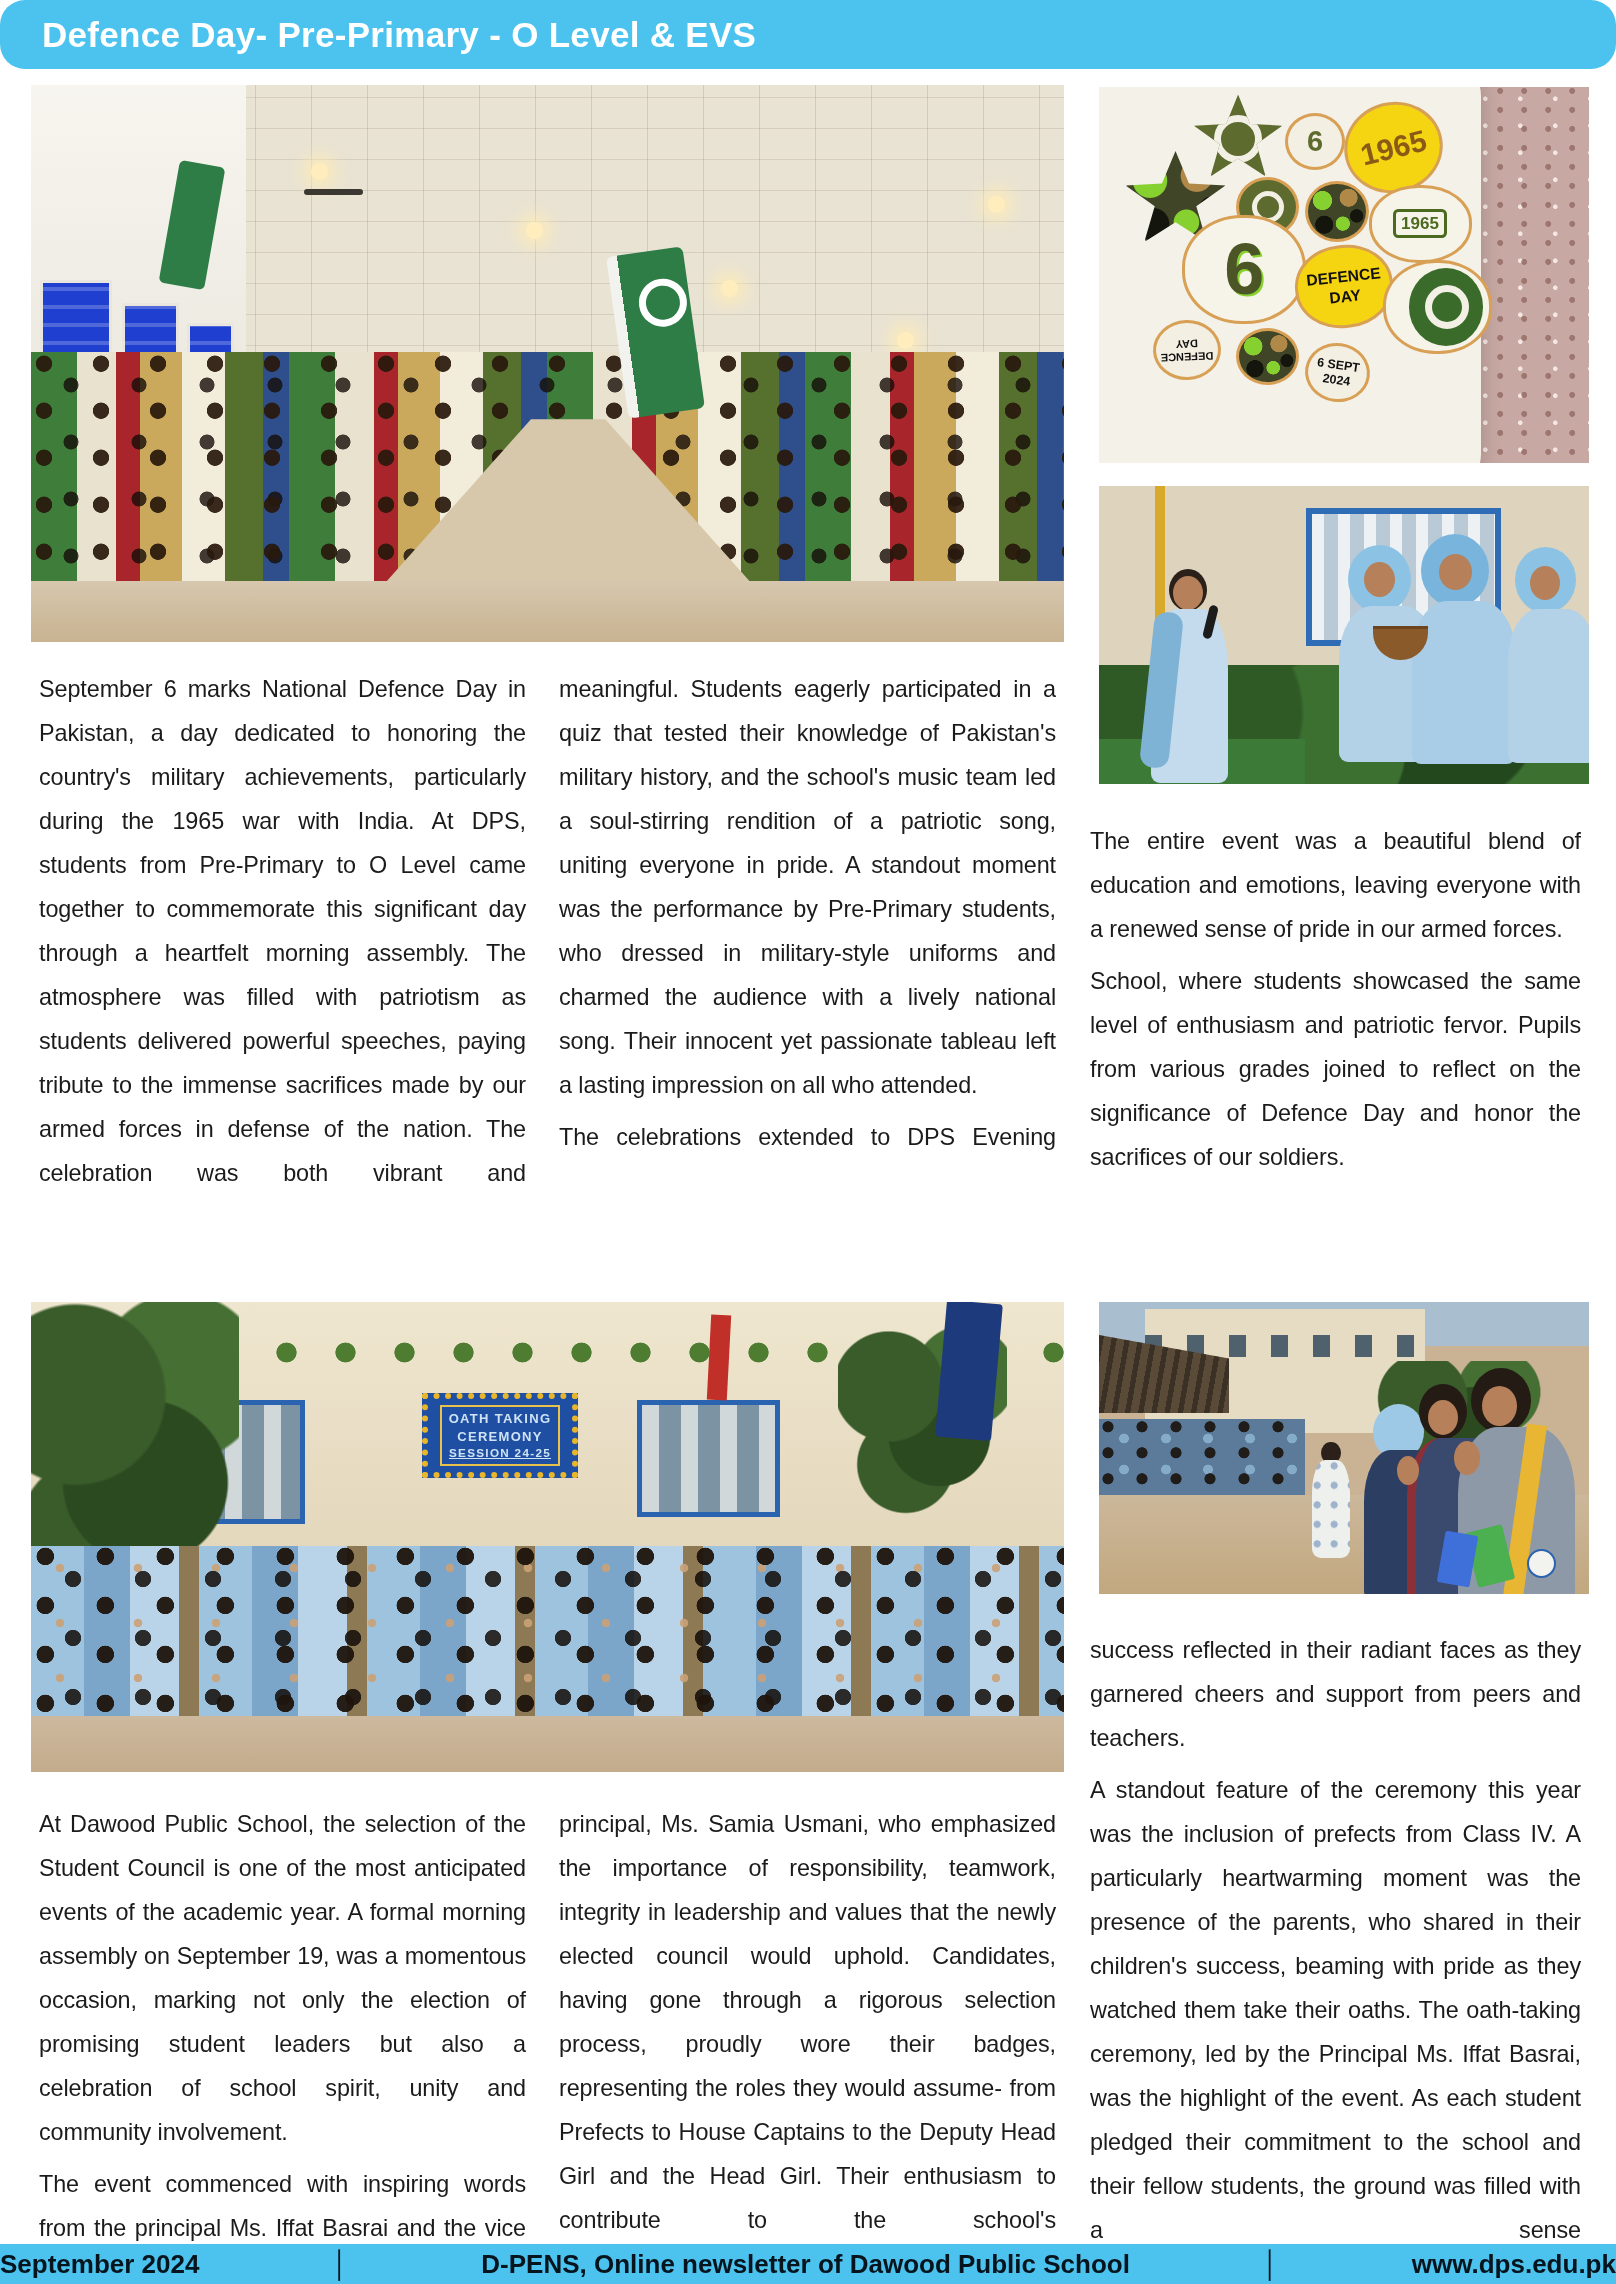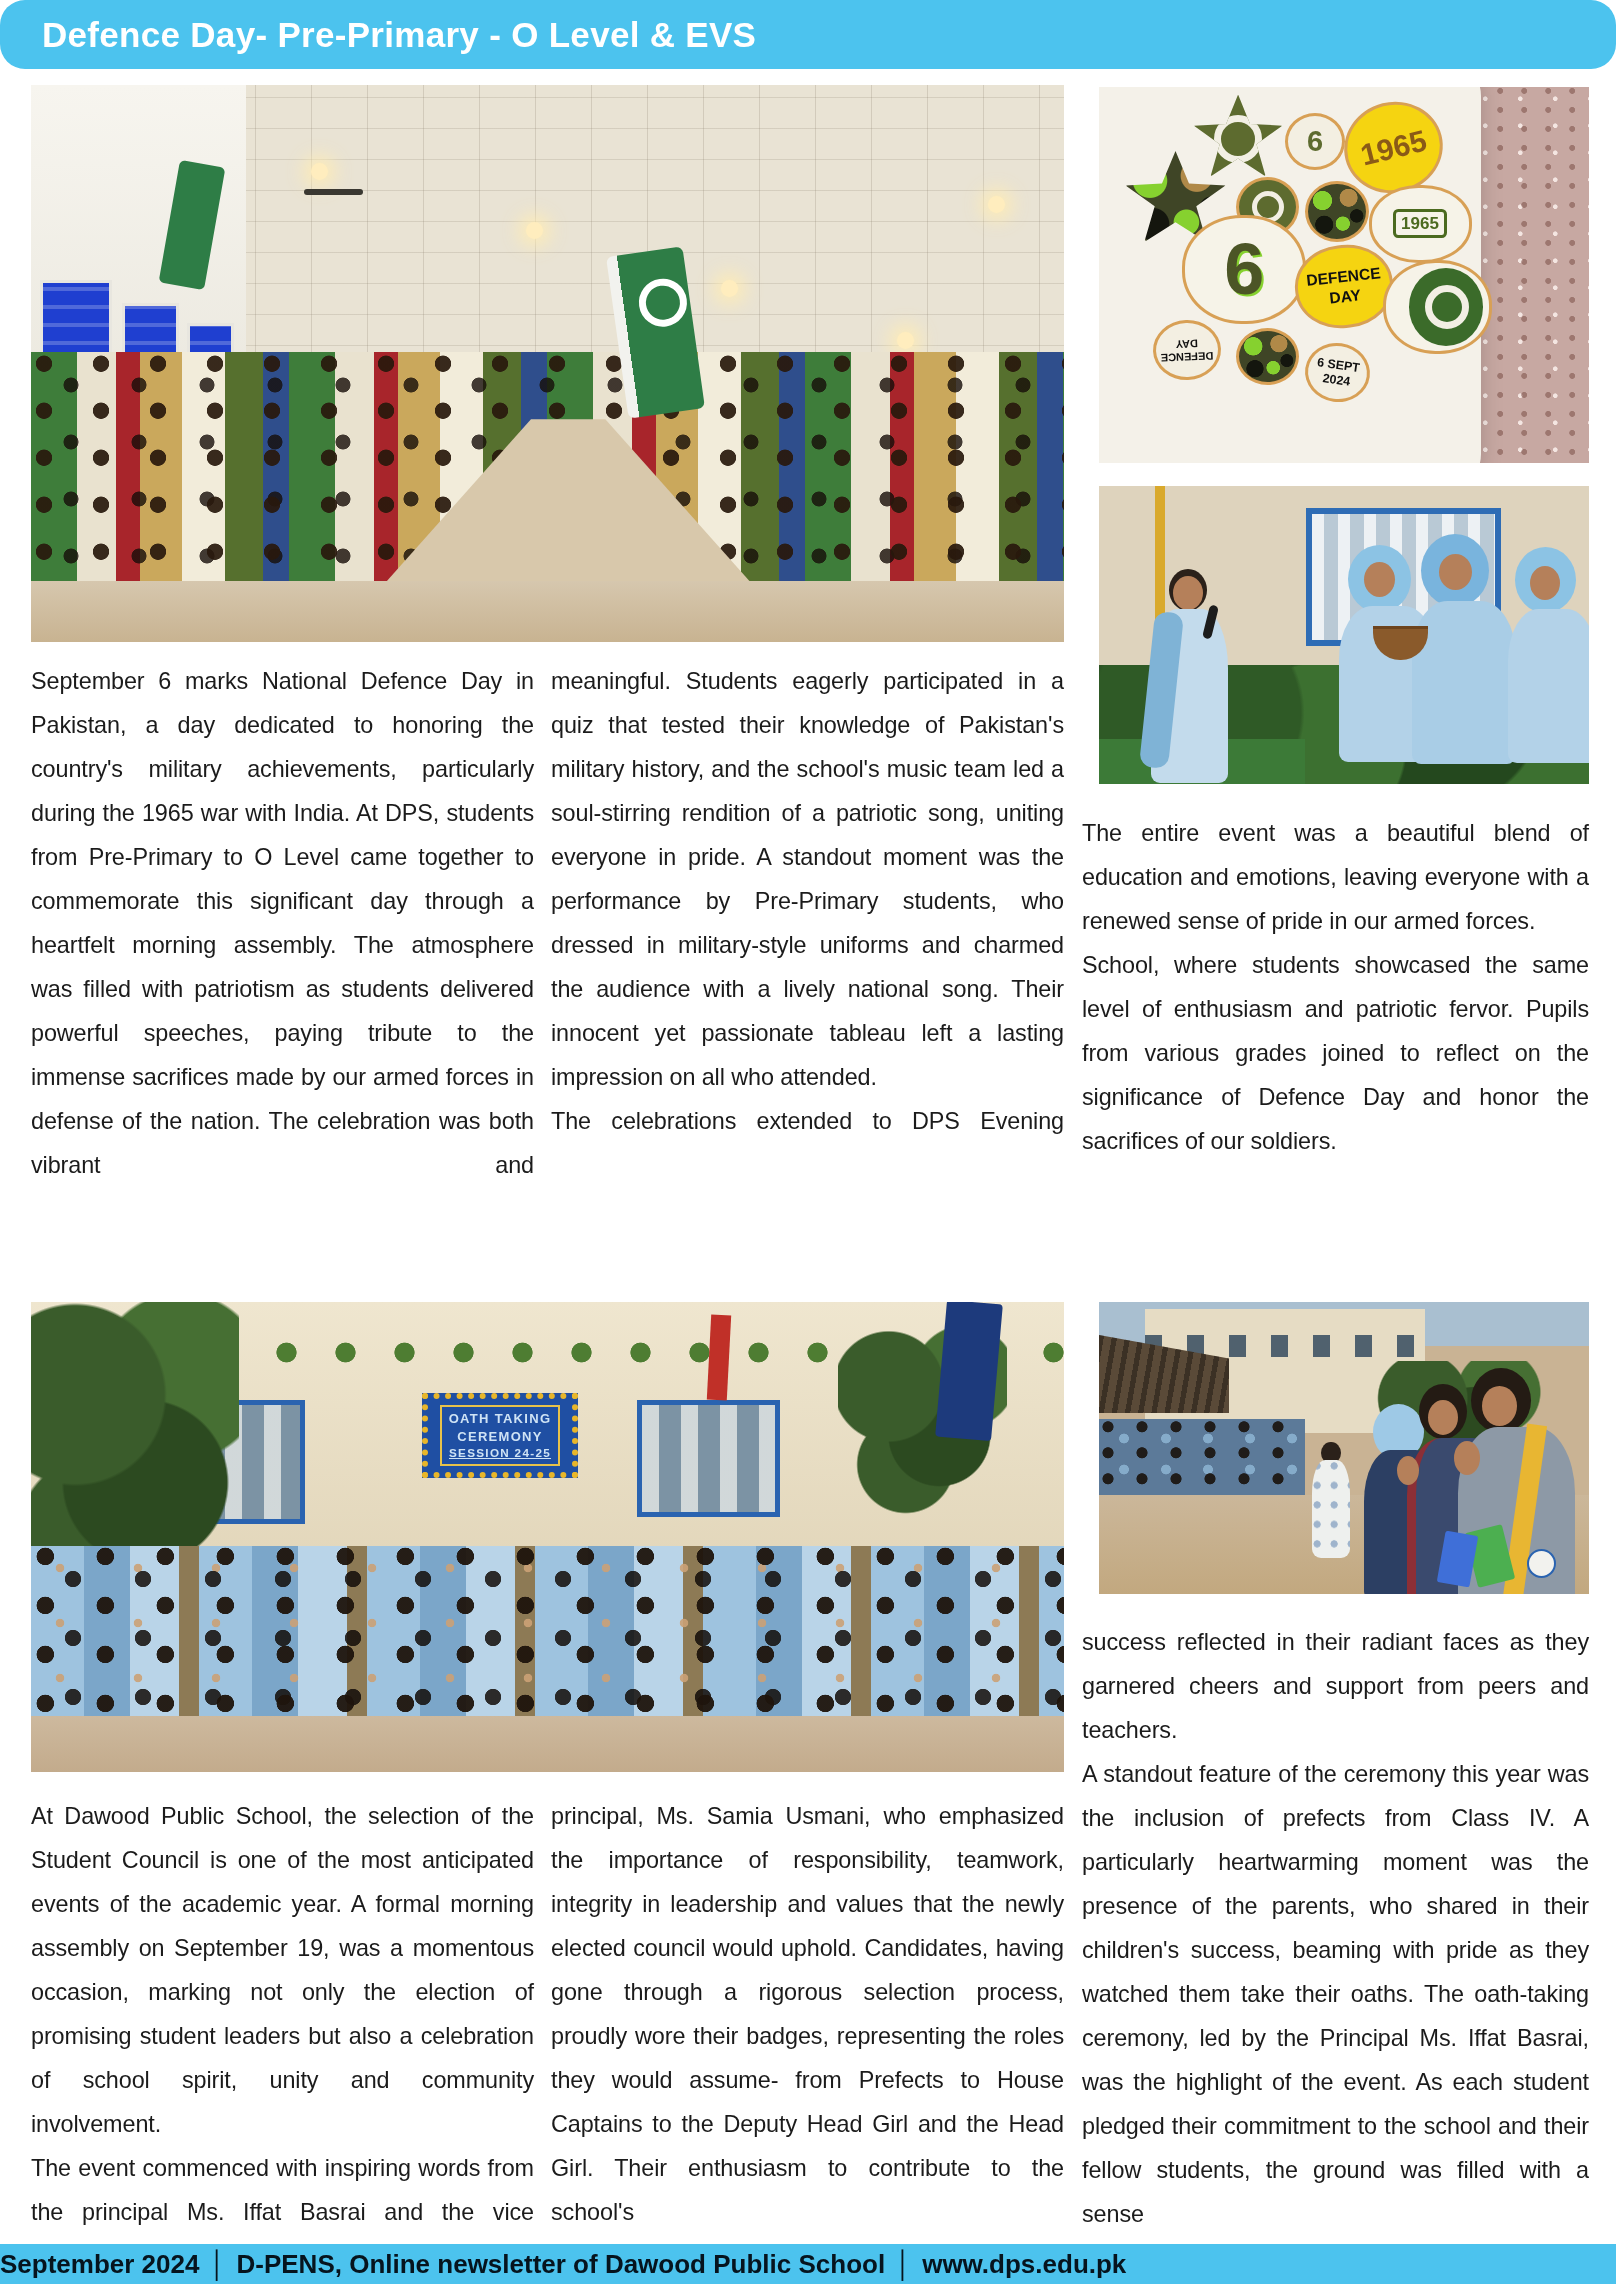--- a/index.html
+++ b/index.html
@@ -4,24 +4,24 @@
 <style>
   html,body{margin:0;padding:0;background:#ffffff;}
   .page{position:relative;width:1616px;height:2284px;background:#fff;overflow:hidden;
         font-family:"Liberation Sans","DejaVu Sans",sans-serif;}
   .abs{position:absolute;}
   .band{position:absolute;left:0;width:1616px;height:69px;background:var(--accent,#4cc3ee);
         color:#fff;display:flex;align-items:center;box-sizing:border-box;padding-left:42px;border-radius:25px;}
   .band span{font-size:35px;font-weight:bold;letter-spacing:0.3px;}
   .ph{position:absolute;overflow:hidden;background:#ddd;}
   .col{position:absolute;color:#1b1b1b;font-size:23.4px;line-height:44px;text-align:justify;letter-spacing:-0.1px;}
-  .col p{margin:0;}
+  .col p{margin:8px;}
   .col p.cont{text-align-last:justify;}
   .footer{position:absolute;left:0;top:2244px;width:1616px;height:40px;background:var(--accent,#4cc3ee);
-          display:flex;align-items:center;justify-content:flex-start;color:#06141e;font-weight:bold;font-size:26px;}
+          display:flex;align-items:center;justify-content:space-between;color:#06141e;font-weight:bold;font-size:26px;}
   .footer .sep{padding:0 10.4px;font-weight:normal;}
   
   .crowd1{background-color:#6b5a3c;background-image:
     radial-gradient(circle at 13px 11.7px, rgba(40,24,12,.92) 0 7.8px, transparent 8.5px),
     radial-gradient(circle at 40px 33px, rgba(22,13,8,.8) 0 7.2px, transparent 7.8px),
     repeating-linear-gradient(90deg,#3e7d3a 0 46px,#e9e2cf 46px 85px,#a8252b 85px 109px,#caa85c 109px 151px,#f2ecda 151px 194px,#56702e 194px 232px,#2f4e8c 232px 258px);
     background-size:57px 47px,68px 57px,auto;background-repeat:repeat;}
   .crowd2{background-color:#87a9c6;background-image:
     radial-gradient(circle at 14.3px 10.4px, rgba(30,20,12,.95) 0 8.5px, transparent 9px),
     radial-gradient(circle at 42px 33px, rgba(18,12,8,.85) 0 7.8px, transparent 8.5px),

